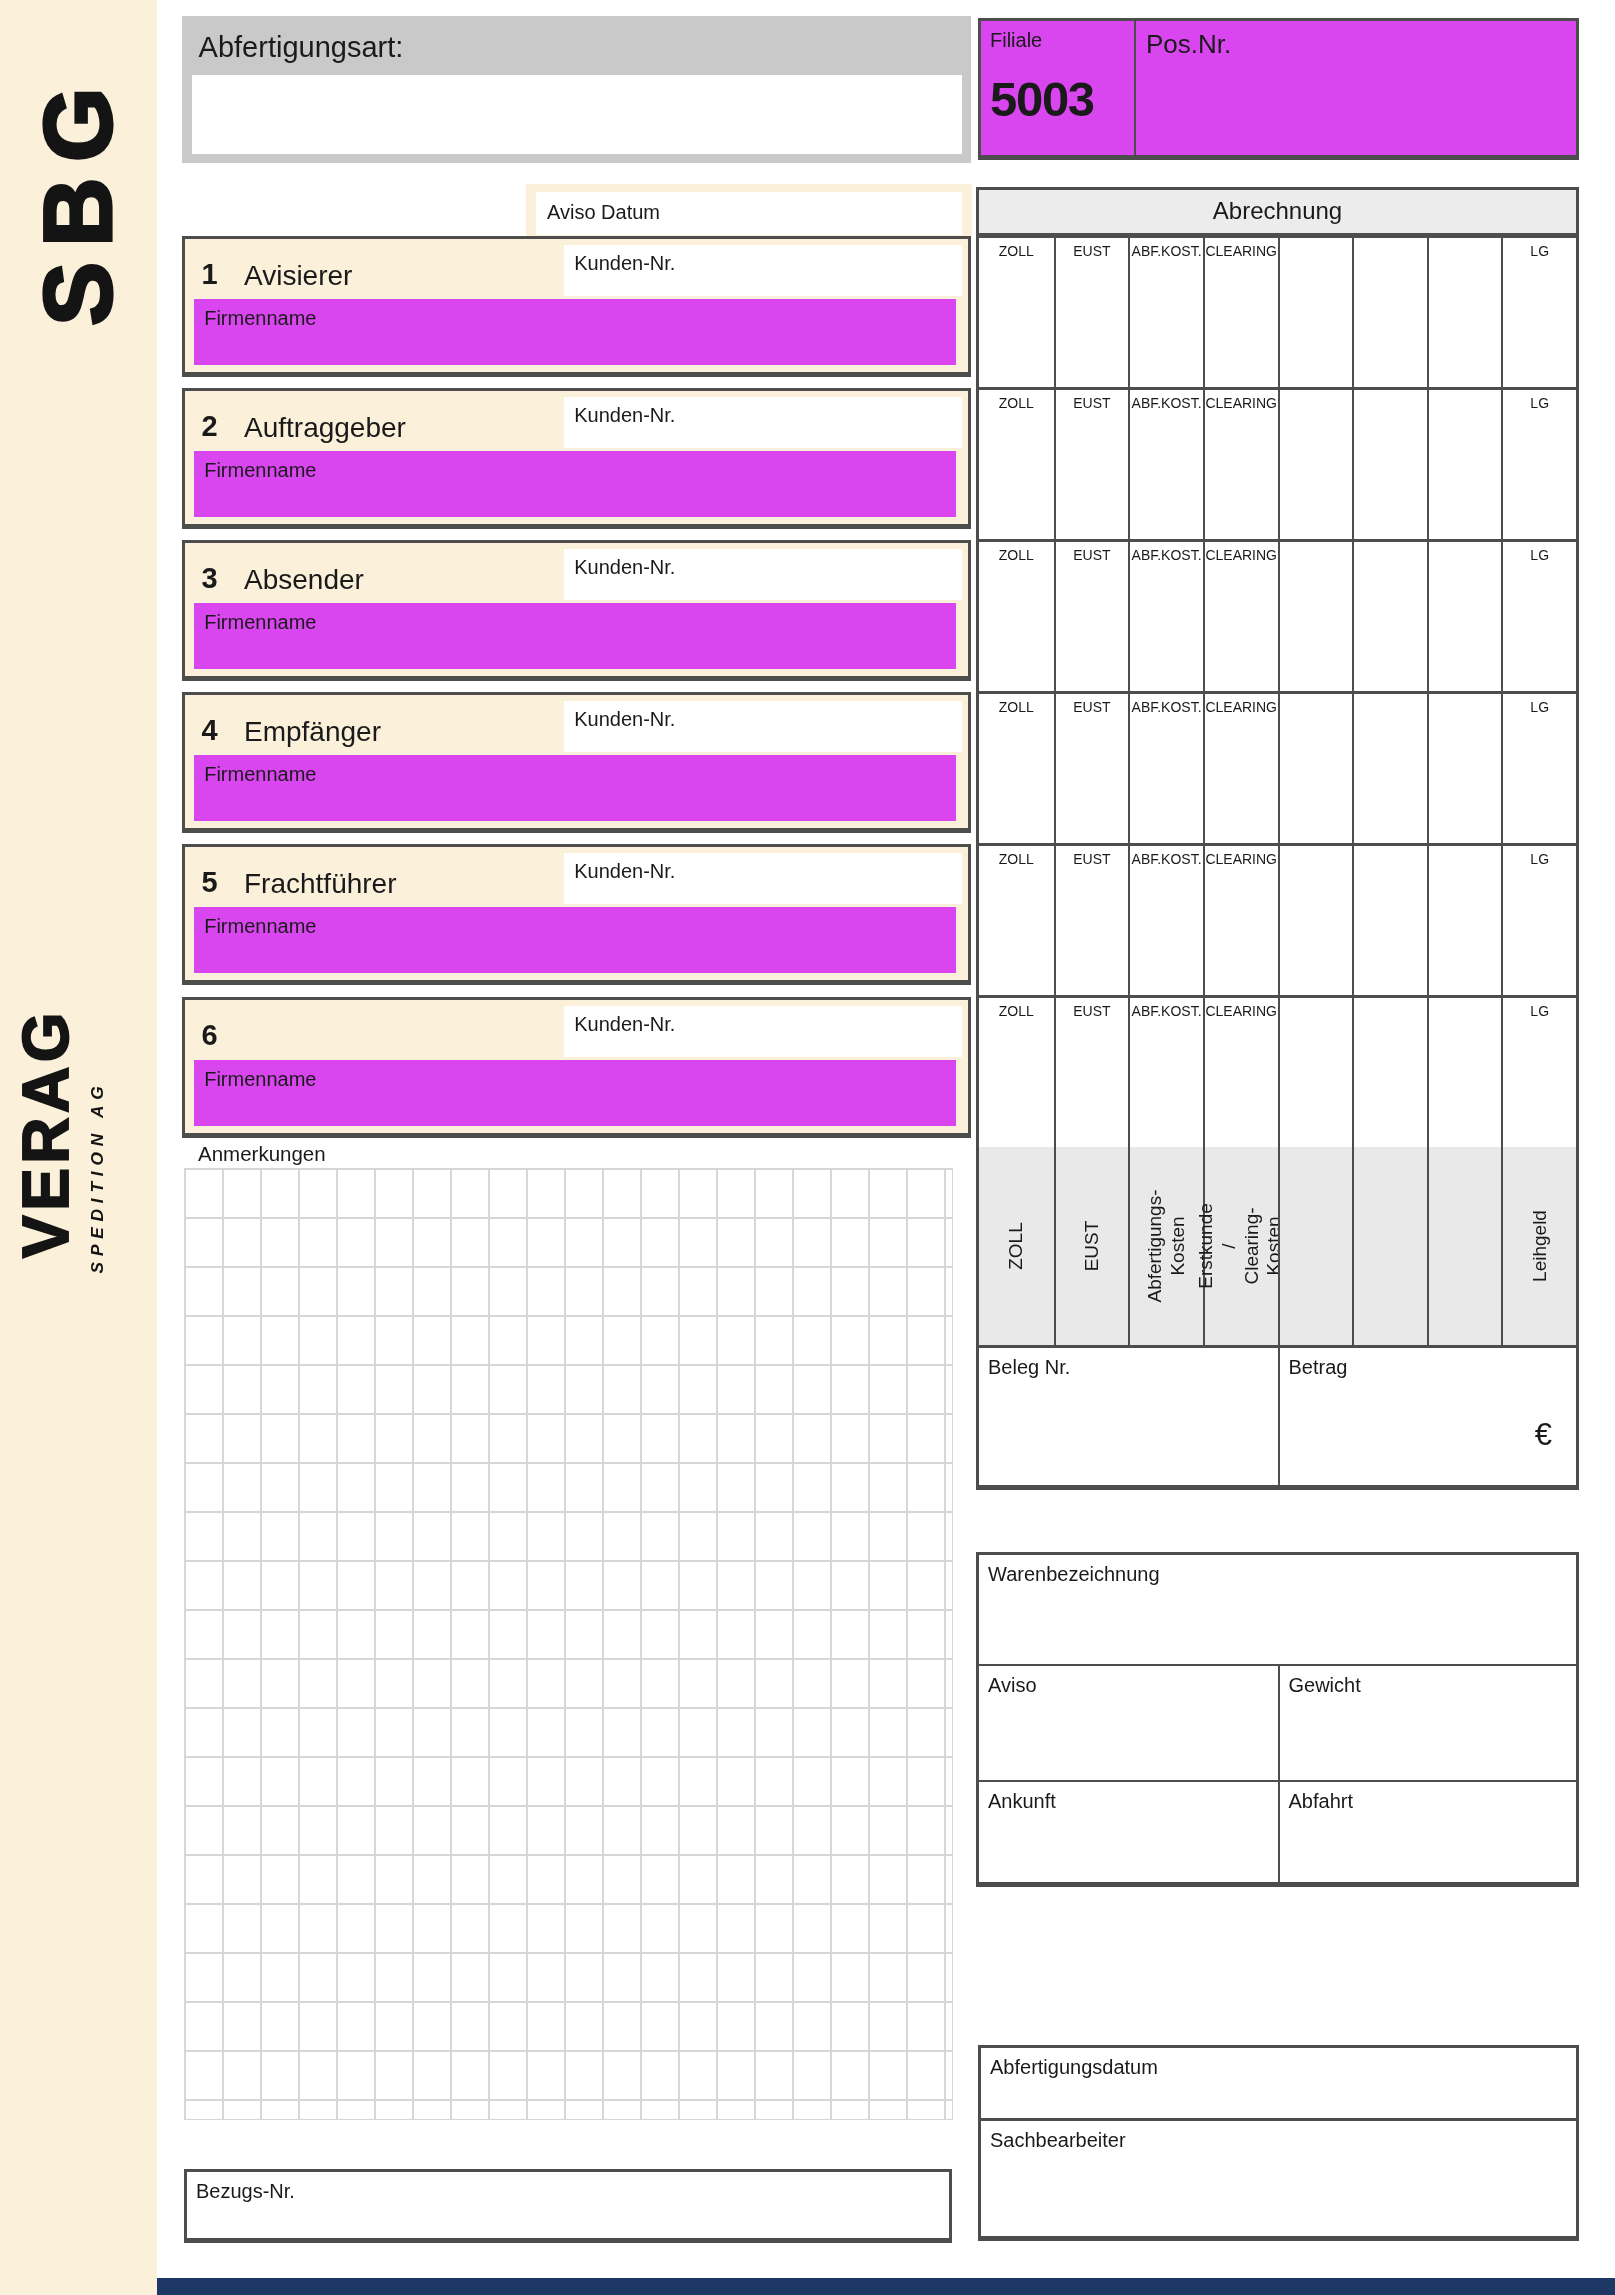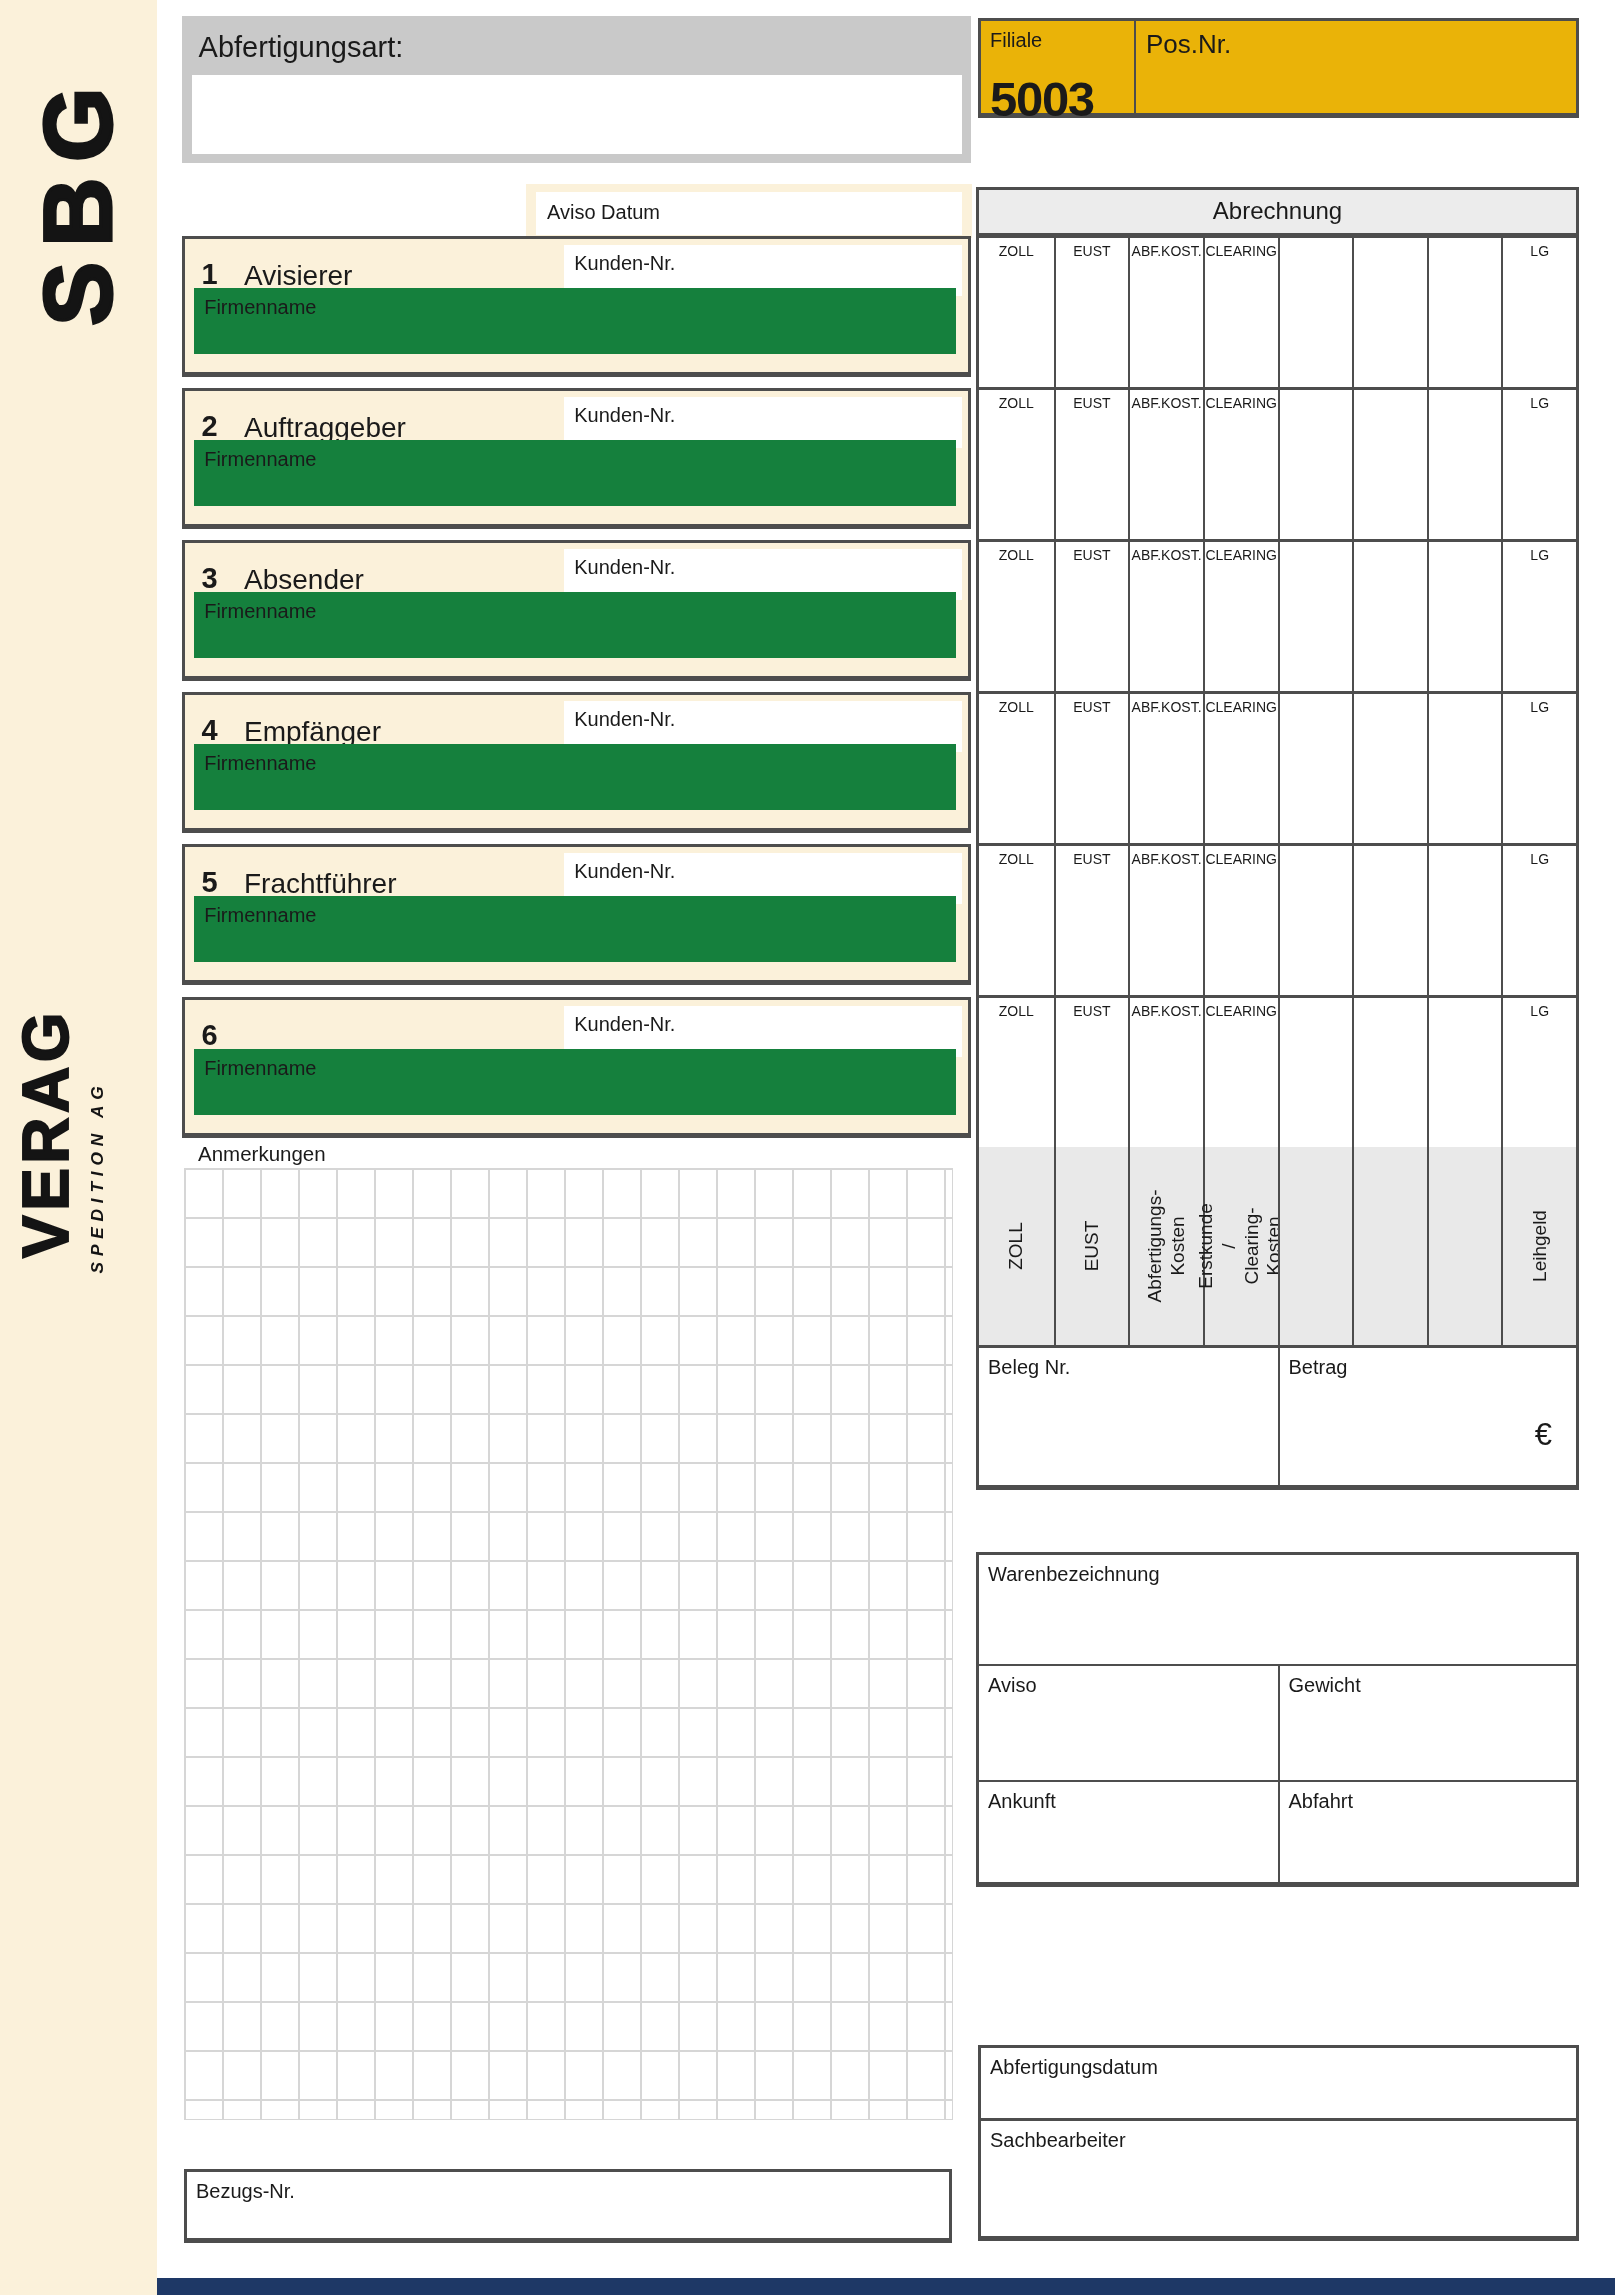--- a/index.html
+++ b/index.html
@@ -20,39 +20,39 @@
   
   .panel{position:absolute;box-sizing:border-box;}
   .dark-border{border:3.2px solid #4d4d4d;border-bottom-width:5.8px;}
   .lbl{position:absolute;font-size:26px;color:#1a1a1a;}
   .field{position:absolute;background:#ffffff;}
 
   
   #abfart-box{left:182px;top:16px;width:789px;height:147px;background:#C9C9C9;}
   #abfart-label{left:16.6px;top:15.3px;font-size:29px;}
   #abfart-input{left:9.6px;top:59px;width:770px;height:79px;}
-  #filiale-box{left:978px;top:18px;width:601px;height:100px;background:#eab308;}
+  #filiale-box{left:978px;top:18px;width:601px;height:142px;background:#d946ef;}
   #filiale-cell{position:absolute;left:0;top:0;width:153px;height:100%;border-right:2.6px solid #4d4d4d;}
   #filiale-value{position:absolute;left:9px;top:50px;font-size:49px;font-weight:bold;letter-spacing:-1.3px;}
   #posnr-label{left:165px;top:7.7px;}
   .cell-label{position:absolute;left:9px;top:7.7px;font-size:20px;}
 
   
   #aviso-box{left:526px;top:184px;width:446px;height:54px;background:#FBF1DA;}
   #aviso-inner{left:9.6px;top:8.3px;width:426px;height:43px;}
   #aviso-label{left:21px;top:16.6px;font-size:20px;}
 
   
   .party{position:absolute;left:182px;width:789px;height:141px;background:#FBF1DA;
          box-sizing:border-box;border:3.2px solid #4d4d4d;border-bottom-width:5.1px;}
   .party .num{position:absolute;left:16.6px;top:19px;font-size:29px;font-weight:bold;}
   .party .pname{position:absolute;left:59px;top:21px;font-size:28px;}
   .party .kunden{position:absolute;left:379px;top:5.8px;width:398px;height:51px;background:#fff;}
   .party .kunden .klbl{position:absolute;left:10.2px;top:7.7px;font-size:20px;text-align:right;}
-  .party .firma{position:absolute;left:9px;top:49px;width:762px;height:66px;background:#15803d;}
+  .party .firma{position:absolute;left:9px;top:60px;width:762px;height:66px;background:#d946ef;}
   .party .firma .flbl{position:absolute;left:10.2px;top:8.3px;font-size:20px;}
 
   
   #abrech-header{left:976px;top:187px;width:603px;height:49px;background:#ECECEC;
      box-sizing:border-box;border:3.2px solid #4d4d4d;text-align:center;font-size:24px;
      line-height:41px;}
   #abrech-table{left:976px;top:235px;width:603px;background:#fff;
      box-sizing:border-box;border:3.2px solid #4d4d4d;border-bottom-width:5.8px;}
   .band{height:149px;border-bottom:3.2px solid #4d4d4d;display:grid;
         grid-template-columns:repeat(8,1fr);}

